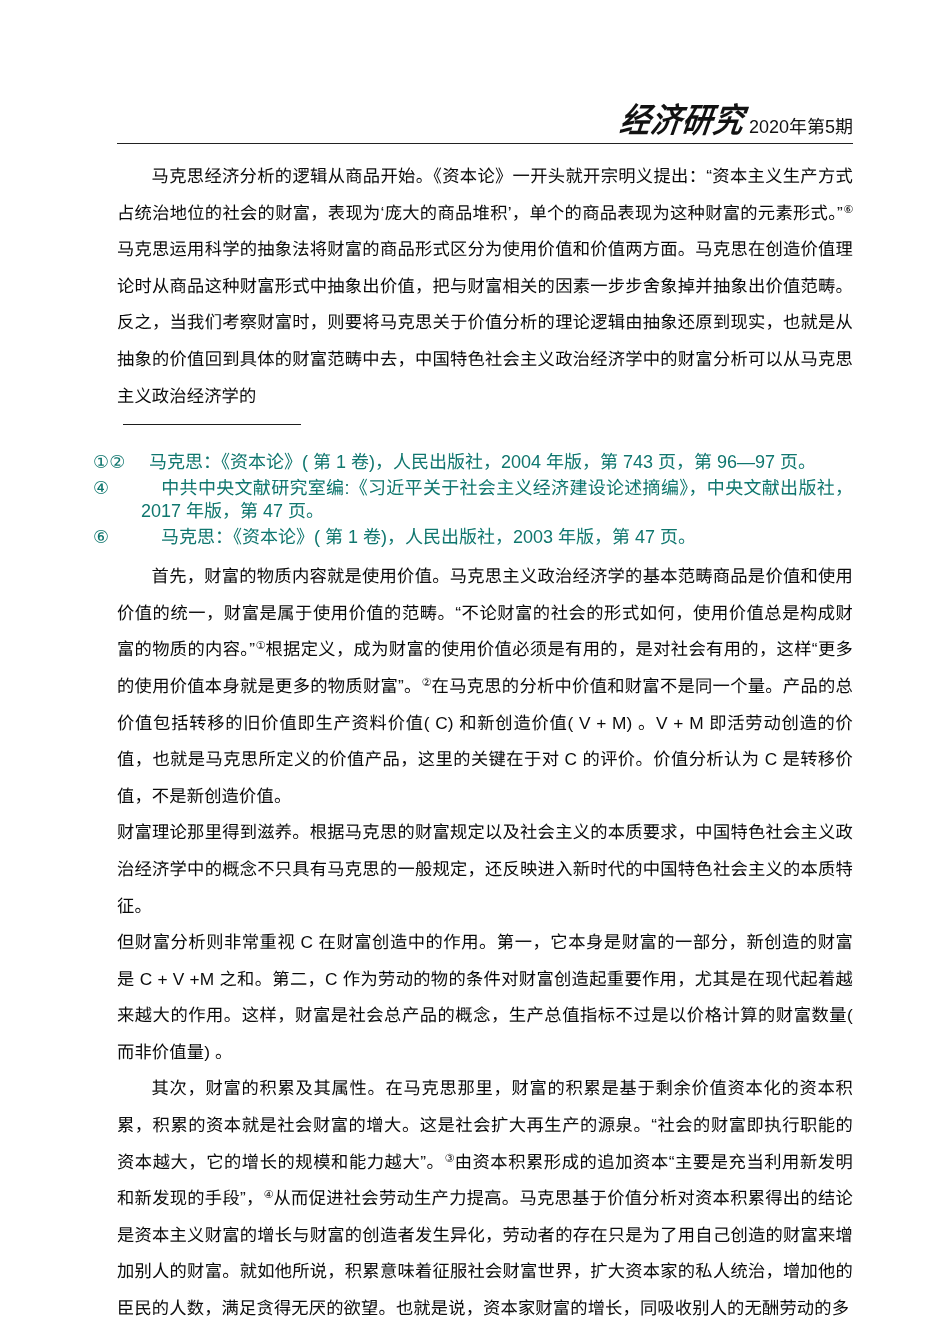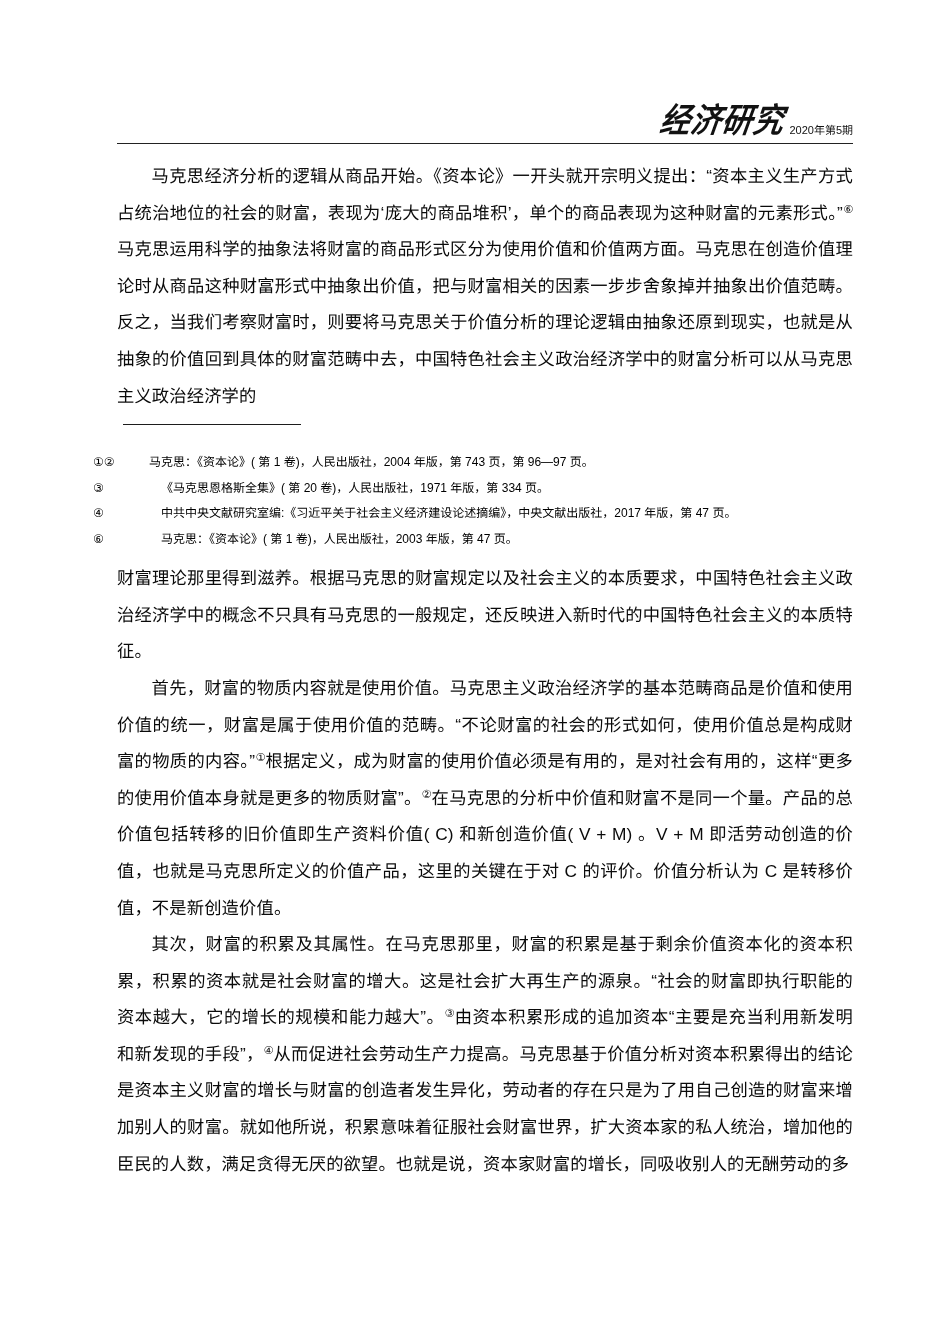--- a/index.html
+++ b/index.html
@@ -45,21 +45,21 @@
     font-style: italic;
     letter-spacing: 1px;
     line-height: 1;
     color: #121212;
     transform: skewX(-8deg) scaleY(1.12);
     transform-origin: bottom right;
     margin-right: 7px;
     white-space: nowrap;
   }
   .issue-line {
-    font-size: 11px;
+    font-size: 18px;
     line-height: 1;
     color: #111111;
     white-space: nowrap;
     padding-bottom: 2px;
   }
   .header-rule {
     width: 736px;
     height: 0;
     border-top: 1.1px solid #222222;
     margin-top: 3px;
@@ -98,25 +98,25 @@
     border-top: 1.1px solid #1d1d1d;
     margin: 10px 0 0 6px;
   }
 
   
   .footnotes {
     margin-top: 26px;
   }
   p.footnote {
     margin: 0 0 2px 0;
-    font-size: 12px;
+    font-size: 18px;
     line-height: 23.5px;
     text-align: justify;
     text-justify: inter-ideograph;
-    color: #000000;
+    color: #0f766e;
     padding-left: 24px;
     text-indent: -24px;
   }
   .fn-mark {
     display: inline-block;
     min-width: 44px;
   }
   .fn-mark.pair {
     min-width: 32px;
   }
@@ -139,25 +139,25 @@
     <div class="header-rule"></div>
 
     <div class="body-block" id="body-top">
         <p class="body-par indent">马克思经济分析的逻辑从商品开始。《资本论》一开头就开宗明义提出：“资本主义生产方式占统治地位的社会的财富，表现为‘庞大的商品堆积’，单个的商品表现为这种财富的元素形式。”<sup class="fn">⑥</sup>马克思运用科学的抽象法将财富的商品形式区分为使用价值和价值两方面。马克思在创造价值理论时从商品这种财富形式中抽象出价值，把与财富相关的因素一步步舍象掉并抽象出价值范畴。反之，当我们考察财富时，则要将马克思关于价值分析的理论逻辑由抽象还原到现实，也就是从抽象的价值回到具体的财富范畴中去，中国特色社会主义政治经济学中的财富分析可以从马克思主义政治经济学的</p>
       </div>
 
     <div class="footnote-rule"></div>
 
     <div class="footnotes" id="footnote-list">
         <p class="footnote"><span class="fn-mark pair">①②</span><span>马克思：《资本论》( 第 1 卷)，人民出版社，2004 年版，第 743 页，第 96—97 页。</span></p>
-        <p class="footnote"><span class="fn-mark">③</span><span>《马克思恩格斯全集》( 第 20 卷)，人民出版社，1971 年版，第 334 页。</span></p>
         <p class="footnote"><span class="fn-mark">④</span><span>中共中央文献研究室编:《习近平关于社会主义经济建设论述摘编》，中央文献出版社，2017 年版，第 47 页。</span></p>
         <p class="footnote"><span class="fn-mark">⑥</span><span>马克思：《资本论》( 第 1 卷)，人民出版社，2003 年版，第 47 页。</span></p>
       </div>
 
     <div class="body-lower" id="body-lower">
+        <p class="body-par indent">首先，财富的物质内容就是使用价值。马克思主义政治经济学的基本范畴商品是价值和使用价值的统一，财富是属于使用价值的范畴。“不论财富的社会的形式如何，使用价值总是构成财富的物质的内容。”<sup class="fn">①</sup>根据定义，成为财富的使用价值必须是有用的，是对社会有用的，这样“更多的使用价值本身就是更多的物质财富”。<sup class="fn">②</sup>在马克思的分析中价值和财富不是同一个量。产品的总价值包括转移的旧价值即生产资料价值( C) 和新创造价值( V + M) 。V + M 即活劳动创造的价值，也就是马克思所定义的价值产品，这里的关键在于对 C 的评价。价值分析认为 C 是转移价值，不是新创造价值。</p>
         <p class="body-par noindent">财富理论那里得到滋养。根据马克思的财富规定以及社会主义的本质要求，中国特色社会主义政治经济学中的概念不只具有马克思的一般规定，还反映进入新时代的中国特色社会主义的本质特征。</p>
-        <p class="body-par indent">首先，财富的物质内容就是使用价值。马克思主义政治经济学的基本范畴商品是价值和使用价值的统一，财富是属于使用价值的范畴。“不论财富的社会的形式如何，使用价值总是构成财富的物质的内容。”<sup class="fn">①</sup>根据定义，成为财富的使用价值必须是有用的，是对社会有用的，这样“更多的使用价值本身就是更多的物质财富”。<sup class="fn">②</sup>在马克思的分析中价值和财富不是同一个量。产品的总价值包括转移的旧价值即生产资料价值( C) 和新创造价值( V + M) 。V + M 即活劳动创造的价值，也就是马克思所定义的价值产品，这里的关键在于对 C 的评价。价值分析认为 C 是转移价值，不是新创造价值。</p>
+        <p class="body-par noindent">但财富分析则非常重视 C 在财富创造中的作用。第一，它本身是财富的一部分，新创造的财富是 C + V +M 之和。第二，C 作为劳动的物的条件对财富创造起重要作用，尤其是在现代起着越来越大的作用。这样，财富是社会总产品的概念，生产总值指标不过是以价格计算的财富数量( 而非价值量) 。</p>
         <p class="body-par indent">其次，财富的积累及其属性。在马克思那里，财富的积累是基于剩余价值资本化的资本积累，积累的资本就是社会财富的增大。这是社会扩大再生产的源泉。“社会的财富即执行职能的资本越大，它的增长的规模和能力越大”。<sup class="fn">③</sup>由资本积累形成的追加资本“主要是充当利用新发明和新发现的手段”，<sup class="fn">④</sup>从而促进社会劳动生产力提高。马克思基于价值分析对资本积累得出的结论是资本主义财富的增长与财富的创造者发生异化，劳动者的存在只是为了用自己创造的财富来增加别人的财富。就如他所说，积累意味着征服社会财富世界，扩大资本家的私人统治，增加他的臣民的人数，满足贪得无厌的欲望。也就是说，资本家财富的增长，同吸收别人的无酬劳动的多</p>
       </div>
 
   </div>
 </div>
 
 </body></html>

